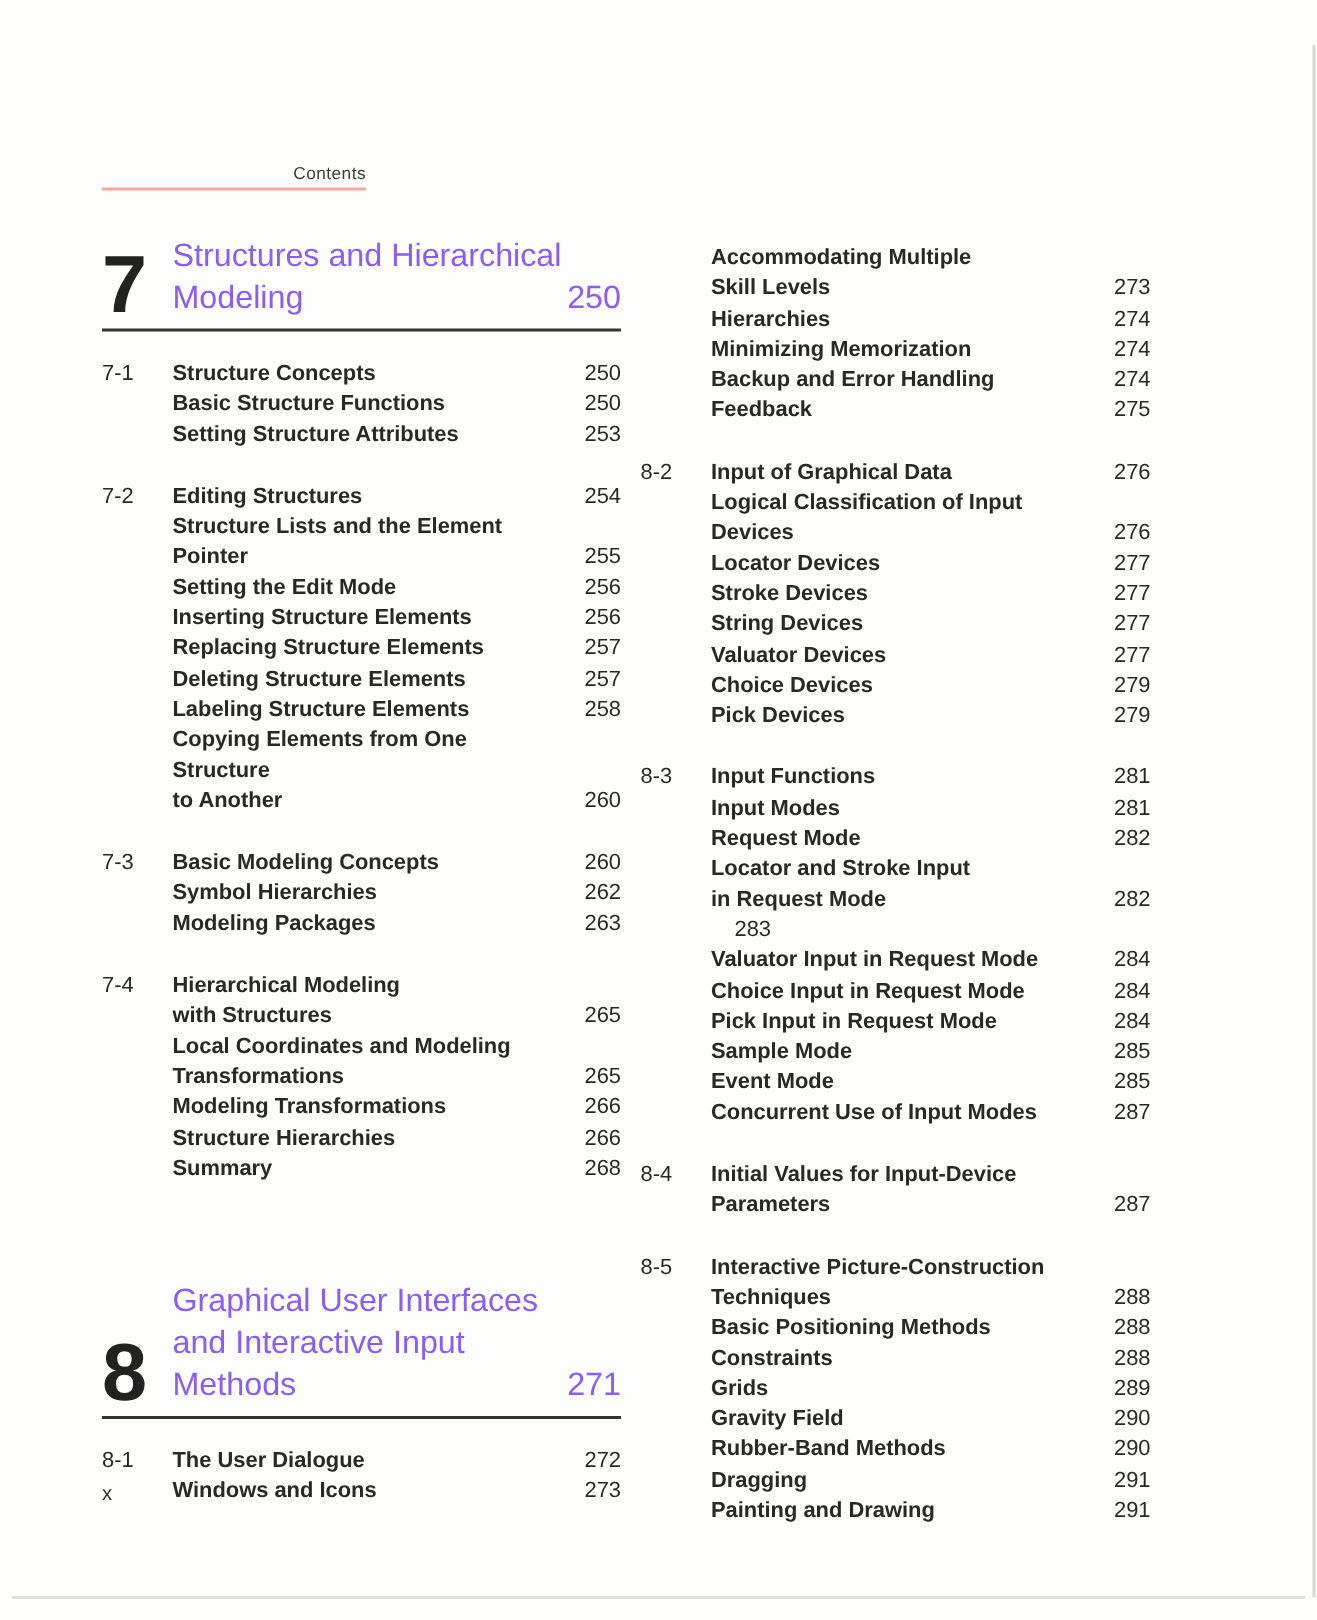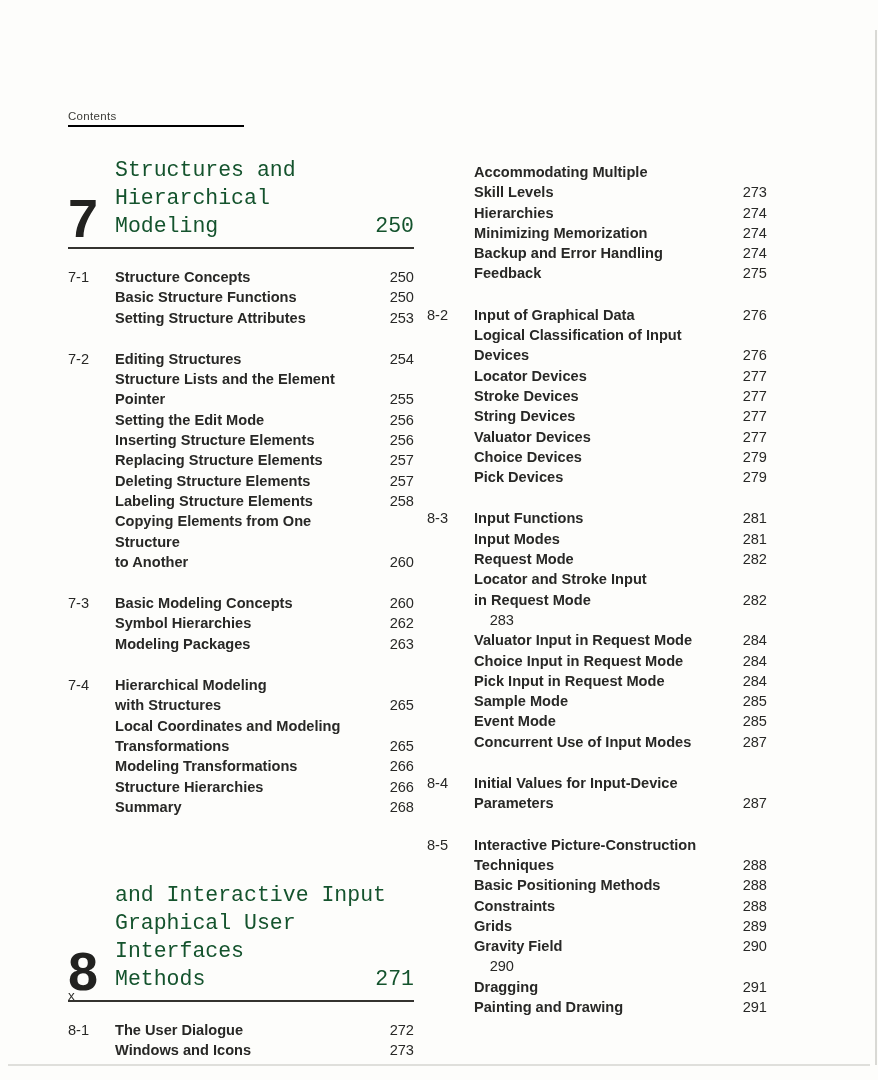--- a/index.html
+++ b/index.html
@@ -12,22 +12,22 @@
     color: #282826;
     overflow: hidden;
   }
 
   
   .contents-header {
     position: absolute;
     left: 68px;
     top: 110px;
     width: 176px;
-    border-bottom: 2px solid #000000;
-    text-align: left;
+    border-bottom: 2px solid #fca5a5;
+    text-align: right;
     padding-bottom: 3px;
     font-size: 11.5px;
     letter-spacing: 0.3px;
     color: #3c3c38;
   }
 
   
   .col { position: absolute; }
   #left-col  { left: 68px;  top: 156px; width: 346px; }
   #right-col { left: 427px; top: 162px; width: 340px; }
@@ -47,22 +47,21 @@
     font-weight: bold;
     line-height: 0.82;
     letter-spacing: -1px;
     align-self: flex-end;
     color: #222220;
   }
   .ch-title {
     flex: 1;
     font-size: 21.5px;
     line-height: 28px;
-    color: #14532d;
-    font-family: Liberation Mono, monospace;
+    color: #8b5cf6;
   }
   .ch-line { display: flex; justify-content: space-between; }
   .ch-page { padding-left: 8px; }
 
   
   .entries { font-size: 14.6px; line-height: 20.3px; }
   .entry { display: flex; align-items: flex-start; }
   .entry.gap { margin-top: 21px; }
   .e-num  { width: 47px; flex-shrink: 0; }
   .e-title { flex: 1; white-space: pre-line; font-weight: bold; }
@@ -211,24 +210,24 @@
         <div class="entry">
           <span class="e-num"></span>
           <span class="e-title">Summary</span>
           <span class="e-page">268</span>
         </div>
       </div>
       <div class="chapter ch8">
         <div class="ch-num">8</div>
         <div class="ch-title">
           <div class="ch-line">
-            <span>and Interactive Input</span>
+            <span>Graphical User Interfaces</span>
           </div>
           <div class="ch-line">
-            <span>Graphical User Interfaces</span>
+            <span>and Interactive Input</span>
           </div>
           <div class="ch-line">
             <span>Methods</span>
             <span class="ch-page">271</span>
           </div>
         </div>
       </div>
       <div class="entry-group">
         <div class="entry">
           <span class="e-num">8-1</span>
@@ -394,20 +393,21 @@
           <span class="e-title">Grids</span>
           <span class="e-page">289</span>
         </div>
         <div class="entry">
           <span class="e-num"></span>
           <span class="e-title">Gravity Field</span>
           <span class="e-page">290</span>
         </div>
         <div class="entry">
           <span class="e-num"></span>
+          <span class="e-title">Rubber-Band Methods</span>
           <span class="e-page">290</span>
         </div>
         <div class="entry">
           <span class="e-num"></span>
           <span class="e-title">Dragging</span>
           <span class="e-page">291</span>
         </div>
         <div class="entry">
           <span class="e-num"></span>
           <span class="e-title">Painting and Drawing</span>

